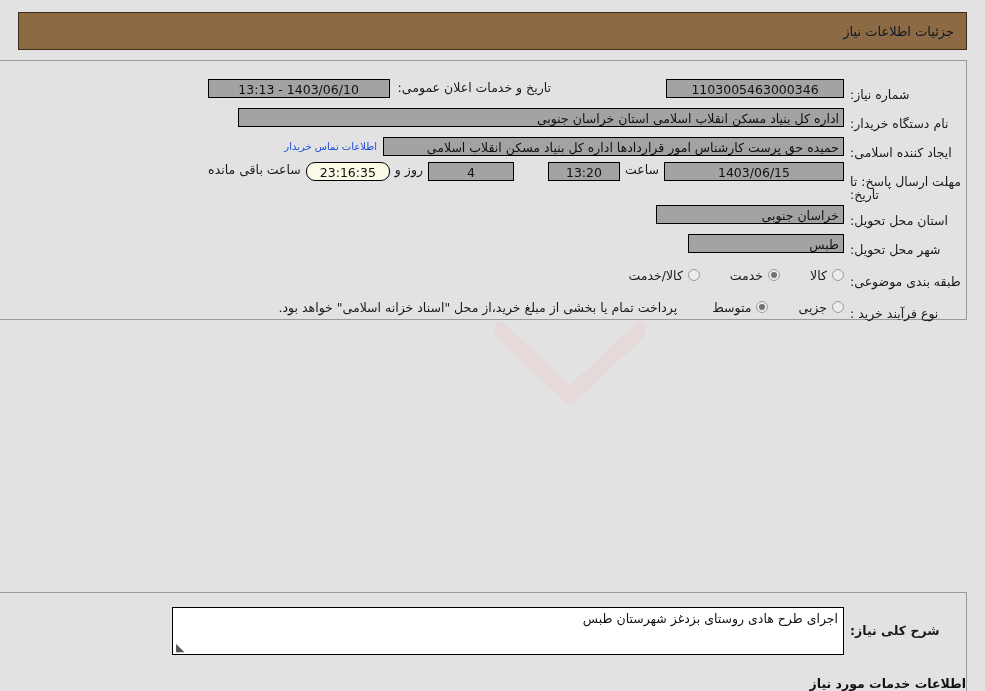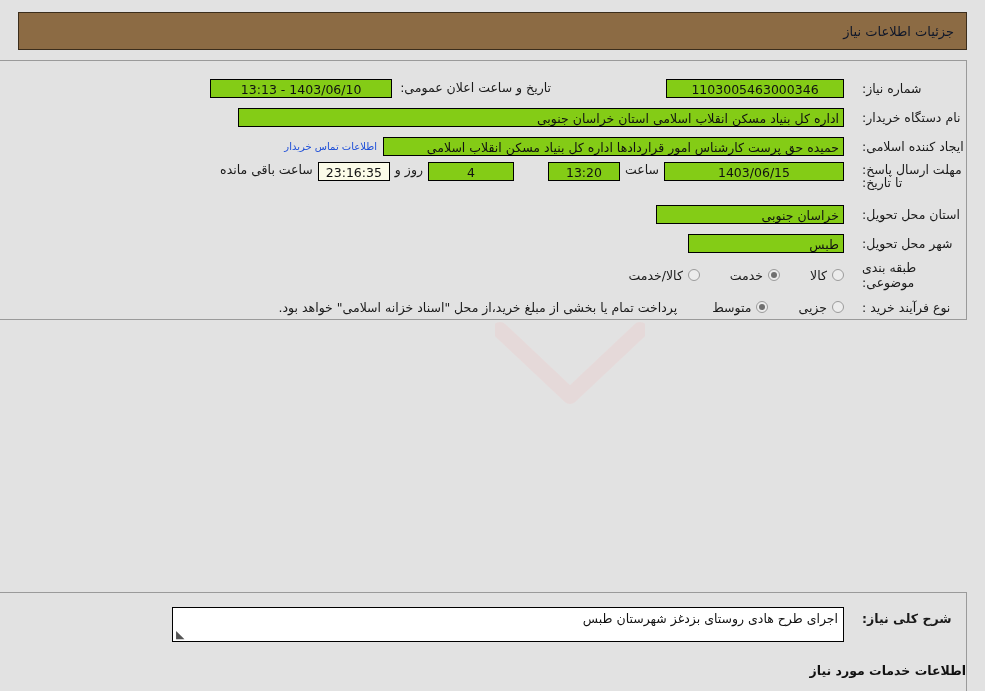--- a/index.html
+++ b/index.html
@@ -70,33 +70,34 @@
     text-align: left;
     padding-left: 8px;
     box-sizing: border-box;
     white-space: nowrap;
     line-height: 1.25;
   }
   .label-col {
     width: 122px;
     flex: 0 0 122px;
     text-align: left;
-    padding-left: 18px;
+    padding-left: 6px;
     font-size: 12.5px;
     color: #1a1a1a;
     box-sizing: border-box;
+    margin-top: 12px;
   }
   .label-col.two-line {
     line-height: 1.05;
   }
 
   
   .tbox {
     border: 1px solid #000000;
-    background: #84cc16;
+    background: #a3a3a3;
     height: 19px;
     line-height: 19px;
     font-size: 12.5px;
     color: #111111;
     box-sizing: border-box;
     padding: 0 4px;
     text-align: right;
     overflow: hidden;
     white-space: nowrap;
     font-family: "DejaVu Sans", "Liberation Sans", sans-serif;
@@ -241,21 +242,21 @@
 
   <div class="header-bar">
     <span class="header-title">جزئیات اطلاعات نیاز</span>
   </div>
 
   <div class="panel panel-top layer-up">
 
     <div class="frow" style="margin-top:14px;">
       <div class="label-col">شماره نیاز:</div>
       <div class="tbox center" style="width:178px;">1103005463000346</div>
-      <div class="flabel" style="margin-right:115px;">تاریخ و ساعت اعلان عمومی:</div>
+      <div class="flabel" style="margin-right:115px;">تاریخ و خدمات اعلان عمومی:</div>
       <div class="tbox center" style="width:182px;">1403/06/10 - 13:13</div>
     </div>
 
     <div class="frow" style="margin-top:3px;">
       <div class="label-col">نام دستگاه خریدار:</div>
       <div class="tbox" style="width:606px;">اداره کل بنیاد مسکن انقلاب اسلامی استان خراسان جنوبی</div>
     </div>
 
     <div class="frow" style="margin-top:3px;">
       <div class="label-col">ایجاد کننده اسلامی:</div>
@@ -263,21 +264,21 @@
       <div class="link-text">اطلاعات تماس خریدار</div>
     </div>
 
     <div class="frow" style="margin-top:3px; align-items:flex-start; height:38px;">
       <div class="label-col two-line" style="padding-top:1px;">مهلت ارسال پاسخ: تا تاریخ:</div>
       <div class="tbox center" style="width:180px;">1403/06/15</div>
       <div class="plain-text">ساعت</div>
       <div class="tbox center" style="width:72px;">13:20</div>
       <div class="tbox center" style="width:86px; margin-right:34px;">4</div>
       <div class="plain-text">روز و</div>
-      <div class="tbox cream center" style="width:72px;">23:16:35</div>
+      <div class="tbox cream center" style="width:84px;border-radius:9px;">23:16:35</div>
       <div class="plain-text">ساعت باقی مانده</div>
     </div>
 
     <div class="frow" style="margin-top:1px;">
       <div class="label-col">استان محل تحویل:</div>
       <div class="tbox" style="width:188px;">خراسان جنوبی</div>
     </div>
 
     <div class="frow" style="margin-top:3px;">
       <div class="label-col">شهر محل تحویل:</div>
@@ -316,21 +317,21 @@
       </div>
       <div class="plain-text" style="">پرداخت تمام یا بخشی از مبلغ خرید،از محل "اسناد خزانه اسلامی" خواهد بود.</div>
     </div>
 
   </div>
 
   <div class="panel panel-mid layer-up">
 
     <div style="display:flex; align-items:flex-start; margin-top:14px;">
       <div class="label-col" style="padding-top:4px; font-weight:bold;">شرح کلی نیاز:</div>
-      <div class="tarea" style="width:672px; height:35px;">
+      <div class="tarea" style="width:672px; height:48px;">
         <span>اجرای طرح هادی روستای بزدغز شهرستان طبس</span>
         <span class="resize-grip">◢</span>
       </div>
     </div>
 
     <div style="margin-top:18px; padding-left:90px;">
       <span class="section-heading">اطلاعات خدمات مورد نیاز</span>
     </div>
 
   </div>

